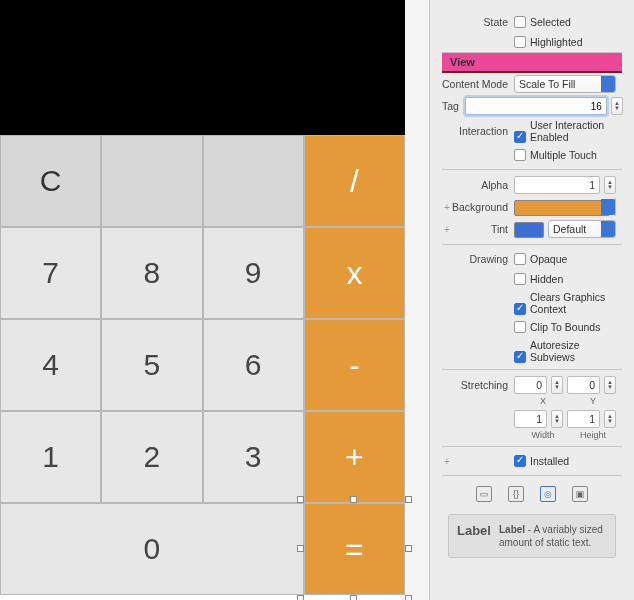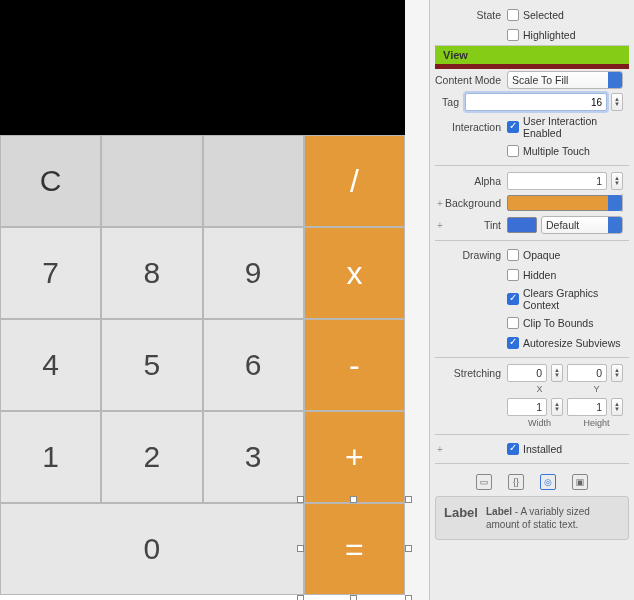--- a/index.html
+++ b/index.html
@@ -10,25 +10,25 @@
 .key{border:0.5px solid #b8b8b8;display:flex;align-items:center;justify-content:center;font-size:30px;font-weight:300;color:#444;background:#e7e7e7}
 .key.top{background:#d7d7d7;color:#333}
 .key.op{background:#e59a3a;color:#fff;font-size:32px}
 .key.zero{grid-column:span 3}
 .key.eq{position:relative}
 .sel-handles{position:absolute;inset:-4px;pointer-events:none}
 .sh{position:absolute;width:7px;height:7px;background:#fff;border:1px solid #888}
 .sh.tl{left:-4px;top:-4px}.sh.tm{left:calc(50% - 4px);top:-4px}.sh.tr{right:-4px;top:-4px}
 .sh.ml{left:-4px;top:calc(50% - 4px)}.sh.mr{right:-4px;top:calc(50% - 4px)}
 .sh.bl{left:-4px;bottom:-4px}.sh.bm{left:calc(50% - 4px);bottom:-4px}.sh.br{right:-4px;bottom:-4px}
-.insp{position:absolute;right:0;top:0;width:205px;height:600px;background:#ececec;border-left:1px solid #c6c6c6;padding:5px}
-.sect-hdr{font-weight:600;font-size:11px;padding:3px 8px;border-top:1px solid #c6c6c6;border-bottom:5px solid #7f1d1d;background:#84cc16}
+.insp{position:absolute;right:0;top:0;width:205px;height:600px;background:#ececec;border-left:1px solid #c6c6c6;padding:12px}
+.sect-hdr{font-weight:600;font-size:11px;padding:3px 8px;border-top:1px solid #c6c6c6;border-bottom:2px solid #7f1d1d;background:#ec4899}
 .row{display:flex;align-items:center;padding:2px 6px 2px 0;min-height:20px}
 .lbl{width:72px;text-align:right;padding-right:6px;color:#444;font-size:10.5px}
-.ctrl{flex:1;display:flex;align-items:center;gap:4px}
+.ctrl{flex:1;display:flex;align-items:flex-end;gap:4px}
 .cb{width:12px;height:12px;border:1px solid #999;border-radius:2px;background:#fff;flex-shrink:0;position:relative}
 .cb.on{background:#2f6fdb;border-color:#2f6fdb}
 .cb.on::after{content:"✓";color:#fff;position:absolute;top:-2px;left:1px;font-size:10px}
 .cblbl{font-size:10.5px;color:#333}
 .popup{flex:1;height:18px;background:linear-gradient(#fff,#f4f4f4);border:1px solid #b5b5b5;border-radius:3px;font-size:10.5px;padding:0 4px;display:flex;align-items:center;position:relative}
 .popup::after{content:"";position:absolute;right:0;top:0;bottom:0;width:14px;background:#3b76d6;border-radius:0 2px 2px 0}
 .popup .arr{position:absolute;right:3px;top:2px;color:#fff;font-size:8px;line-height:6px}
 .txtfield{flex:1;height:18px;background:#fff;border:1px solid #9fb9e0;border-radius:2px;padding:0 4px;font-size:10px;text-align:right;box-shadow:0 0 0 2px rgba(80,140,240,0.3)}
 .numfield{height:18px;background:#fff;border:1px solid #bcbcbc;border-radius:2px;padding:0 4px;font-size:10.5px;text-align:right;display:flex;align-items:center;justify-content:flex-end}
 .stepper{width:12px;height:18px;background:linear-gradient(#fff,#ececec);border:1px solid #bcbcbc;border-radius:2px;display:flex;flex-direction:column;align-items:center;justify-content:center;font-size:6px;line-height:5px;color:#555}
@@ -36,21 +36,21 @@
 .swatch.orange{background:#e59a3a}
 .swatch.blue{background:#3b6fd6;width:30px;flex:none}
 .subrow{display:flex;gap:4px;padding:0 6px 2px 78px}
 .subrow .col{flex:1;text-align:center}
 .sublbl{font-size:9px;color:#666}
 .plus{width:10px;text-align:center;color:#999;font-size:10px}
 .divider-line{height:1px;background:#c6c6c6;margin:4px 0}
 .miniicons{display:flex;justify-content:center;gap:16px;padding:6px 0}
 .mi{width:16px;height:16px;border:1px solid #888;border-radius:2px;display:flex;align-items:center;justify-content:center;font-size:9px;color:#666}
 .mi.active{border-color:#3b76d6;color:#3b76d6}
-.libitem{padding:8px;background:#e0e0e0;border:1px solid #c6c6c6;border-radius:3px;display:flex;gap:8px;align-items:flex-start}
+.libitem{margin:6px;padding:8px;background:#e0e0e0;border:1px solid #c6c6c6;border-radius:3px;display:flex;gap:8px;align-items:flex-start}
 .libicon{font-weight:600;font-size:13px;color:#555}
 .libdesc{font-size:10px;color:#555;line-height:1.3}
 </style>
 </head>
 <body>
 
 <div class="canvas">
   <div class="display"></div>
   <div class="keypad">
     <div class="key top">C</div>

